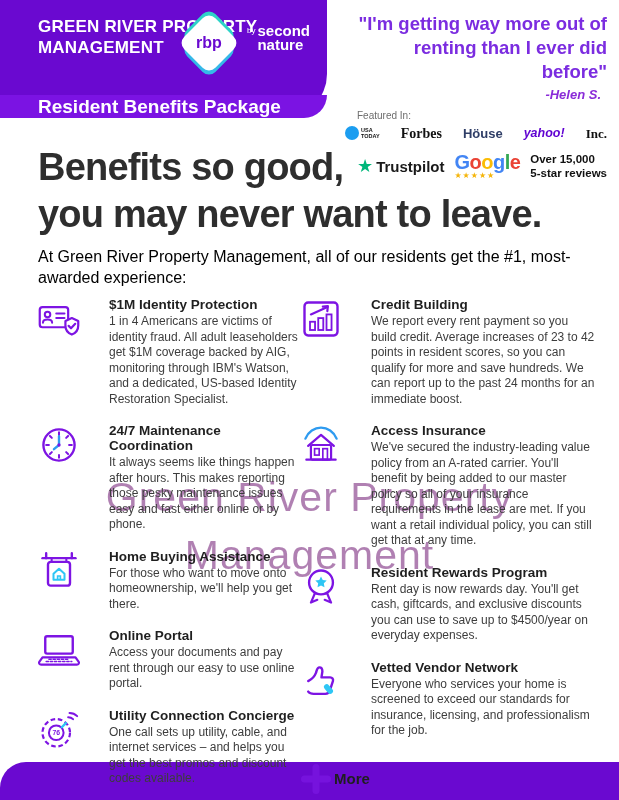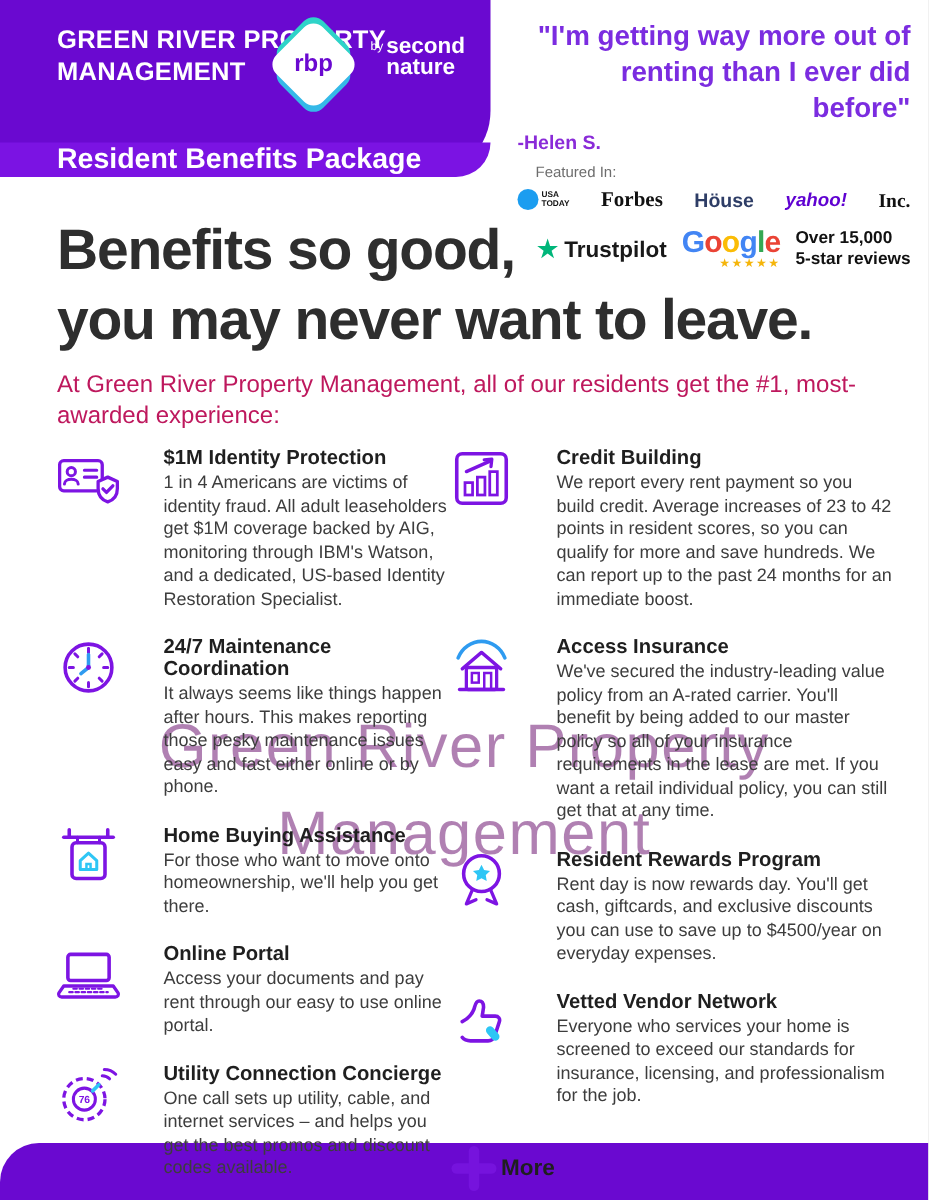--- a/index.html
+++ b/index.html
@@ -35,48 +35,48 @@
   .header-band {
     position:absolute; left:0; bottom:0; width:100%; height:23px;
     background:#7b13e3; border-bottom-right-radius:44px;
     display:flex; align-items:center;
   }
   .header-band .band-title { color:#fff; font-weight:800; font-size:19px; padding-left:38px; }
 
   
   .right-head { position:absolute; left:345px; top:12px; width:262px; }
   .quote { text-align:right; color:#7b2ce0; font-weight:700; font-size:18.5px; line-height:24px; }
-  .attribution { text-align:left; color:#8a2bd8; font-weight:700; font-size:13px; margin-top:3px; padding-right:6px; }
+  .attribution { text-align:right; color:#8a2bd8; font-weight:700; font-size:13px; margin-top:3px; padding-right:6px;font-style:italic; }
   .featured-in { color:#6d6d6d; font-size:10px; margin-top:8px; margin-left:12px; }
   .press-row { display:flex; align-items:flex-start; justify-content:space-between; margin-top:5px; }
   .usatoday { display:flex; align-items:center; gap:2px; }
   .usatoday .dot { width:14px; height:14px; border-radius:50%; background:#1b9df0; }
   .usatoday .stack { font-size:5.5px; font-weight:800; line-height:6px; color:#111; }
   .logo-forbes { font-family:"Liberation Serif","DejaVu Serif",serif; font-weight:700; font-size:14px; color:#111; }
   .logo-house { font-weight:800; font-size:13px; color:#2e3d66; }
   .logo-yahoo { font-weight:800; font-style:italic; font-size:12.5px; color:#5f01d1; }
   .logo-inc { font-family:"Liberation Serif","DejaVu Serif",serif; font-weight:800; font-size:13px; color:#111; }
   .press-row2 { display:flex; align-items:center; justify-content:space-between; margin-top:10px; margin-left:12px; }
   .trustpilot { display:flex; align-items:center; gap:3px; }
   .trustpilot .tp-star { color:#00b67a; font-size:18px; line-height:18px; }
   .trustpilot .tp-label { font-weight:700; font-size:15px; color:#191919; }
-  .google-block { text-align:right; }
+  .google-block { text-align:left; }
   .google-word { font-weight:700; font-size:20px; line-height:19px; letter-spacing:-.5px; }
   .google-word span:nth-child(1){color:#4285f4;}
   .google-word span:nth-child(2){color:#ea4335;}
   .google-word span:nth-child(3){color:#fbbc05;}
   .google-word span:nth-child(4){color:#4285f4;}
   .google-word span:nth-child(5){color:#34a853;}
   .google-word span:nth-child(6){color:#ea4335;}
   .google-stars { color:#f5b50a; font-size:8px; letter-spacing:1px; line-height:8px; }
   .reviews { font-weight:800; font-size:11.5px; line-height:14px; color:#111; text-align:left; }
 
   
   .headline { position:absolute; left:38px; top:144px; color:#2e2e2e; font-weight:800; font-size:38px; line-height:47px; letter-spacing:-.8px; }
-  .subtext  { position:absolute; left:38px; top:246px; width:556px; color:#be185d; font-size:16px; line-height:21px; }
+  .subtext  { position:absolute; left:38px; top:246px; width:556px; color:#000000; font-size:16px; line-height:21px; }
 
   
   .benefits { position:absolute; left:36px; top:297px; width:560px; display:grid; grid-template-columns:262px 298px; z-index:2; }
   .benefit { display:flex; gap:27px; margin-bottom:16px; }
   .benefit .icon-box { flex:0 0 46px; display:flex; justify-content:center; }
   .benefit .txt { flex:1; }
   .benefit .b-title { font-weight:800; font-size:13.5px; color:#1f1f1f; margin-bottom:2px; }
   .benefit .b-body { font-size:12px; line-height:15.5px; color:#3d3d3d; }
   .more-item { display:flex; align-items:center; margin-top:22px; }
   .more-label { font-weight:800; font-size:15px; color:#1f1f1f; }

